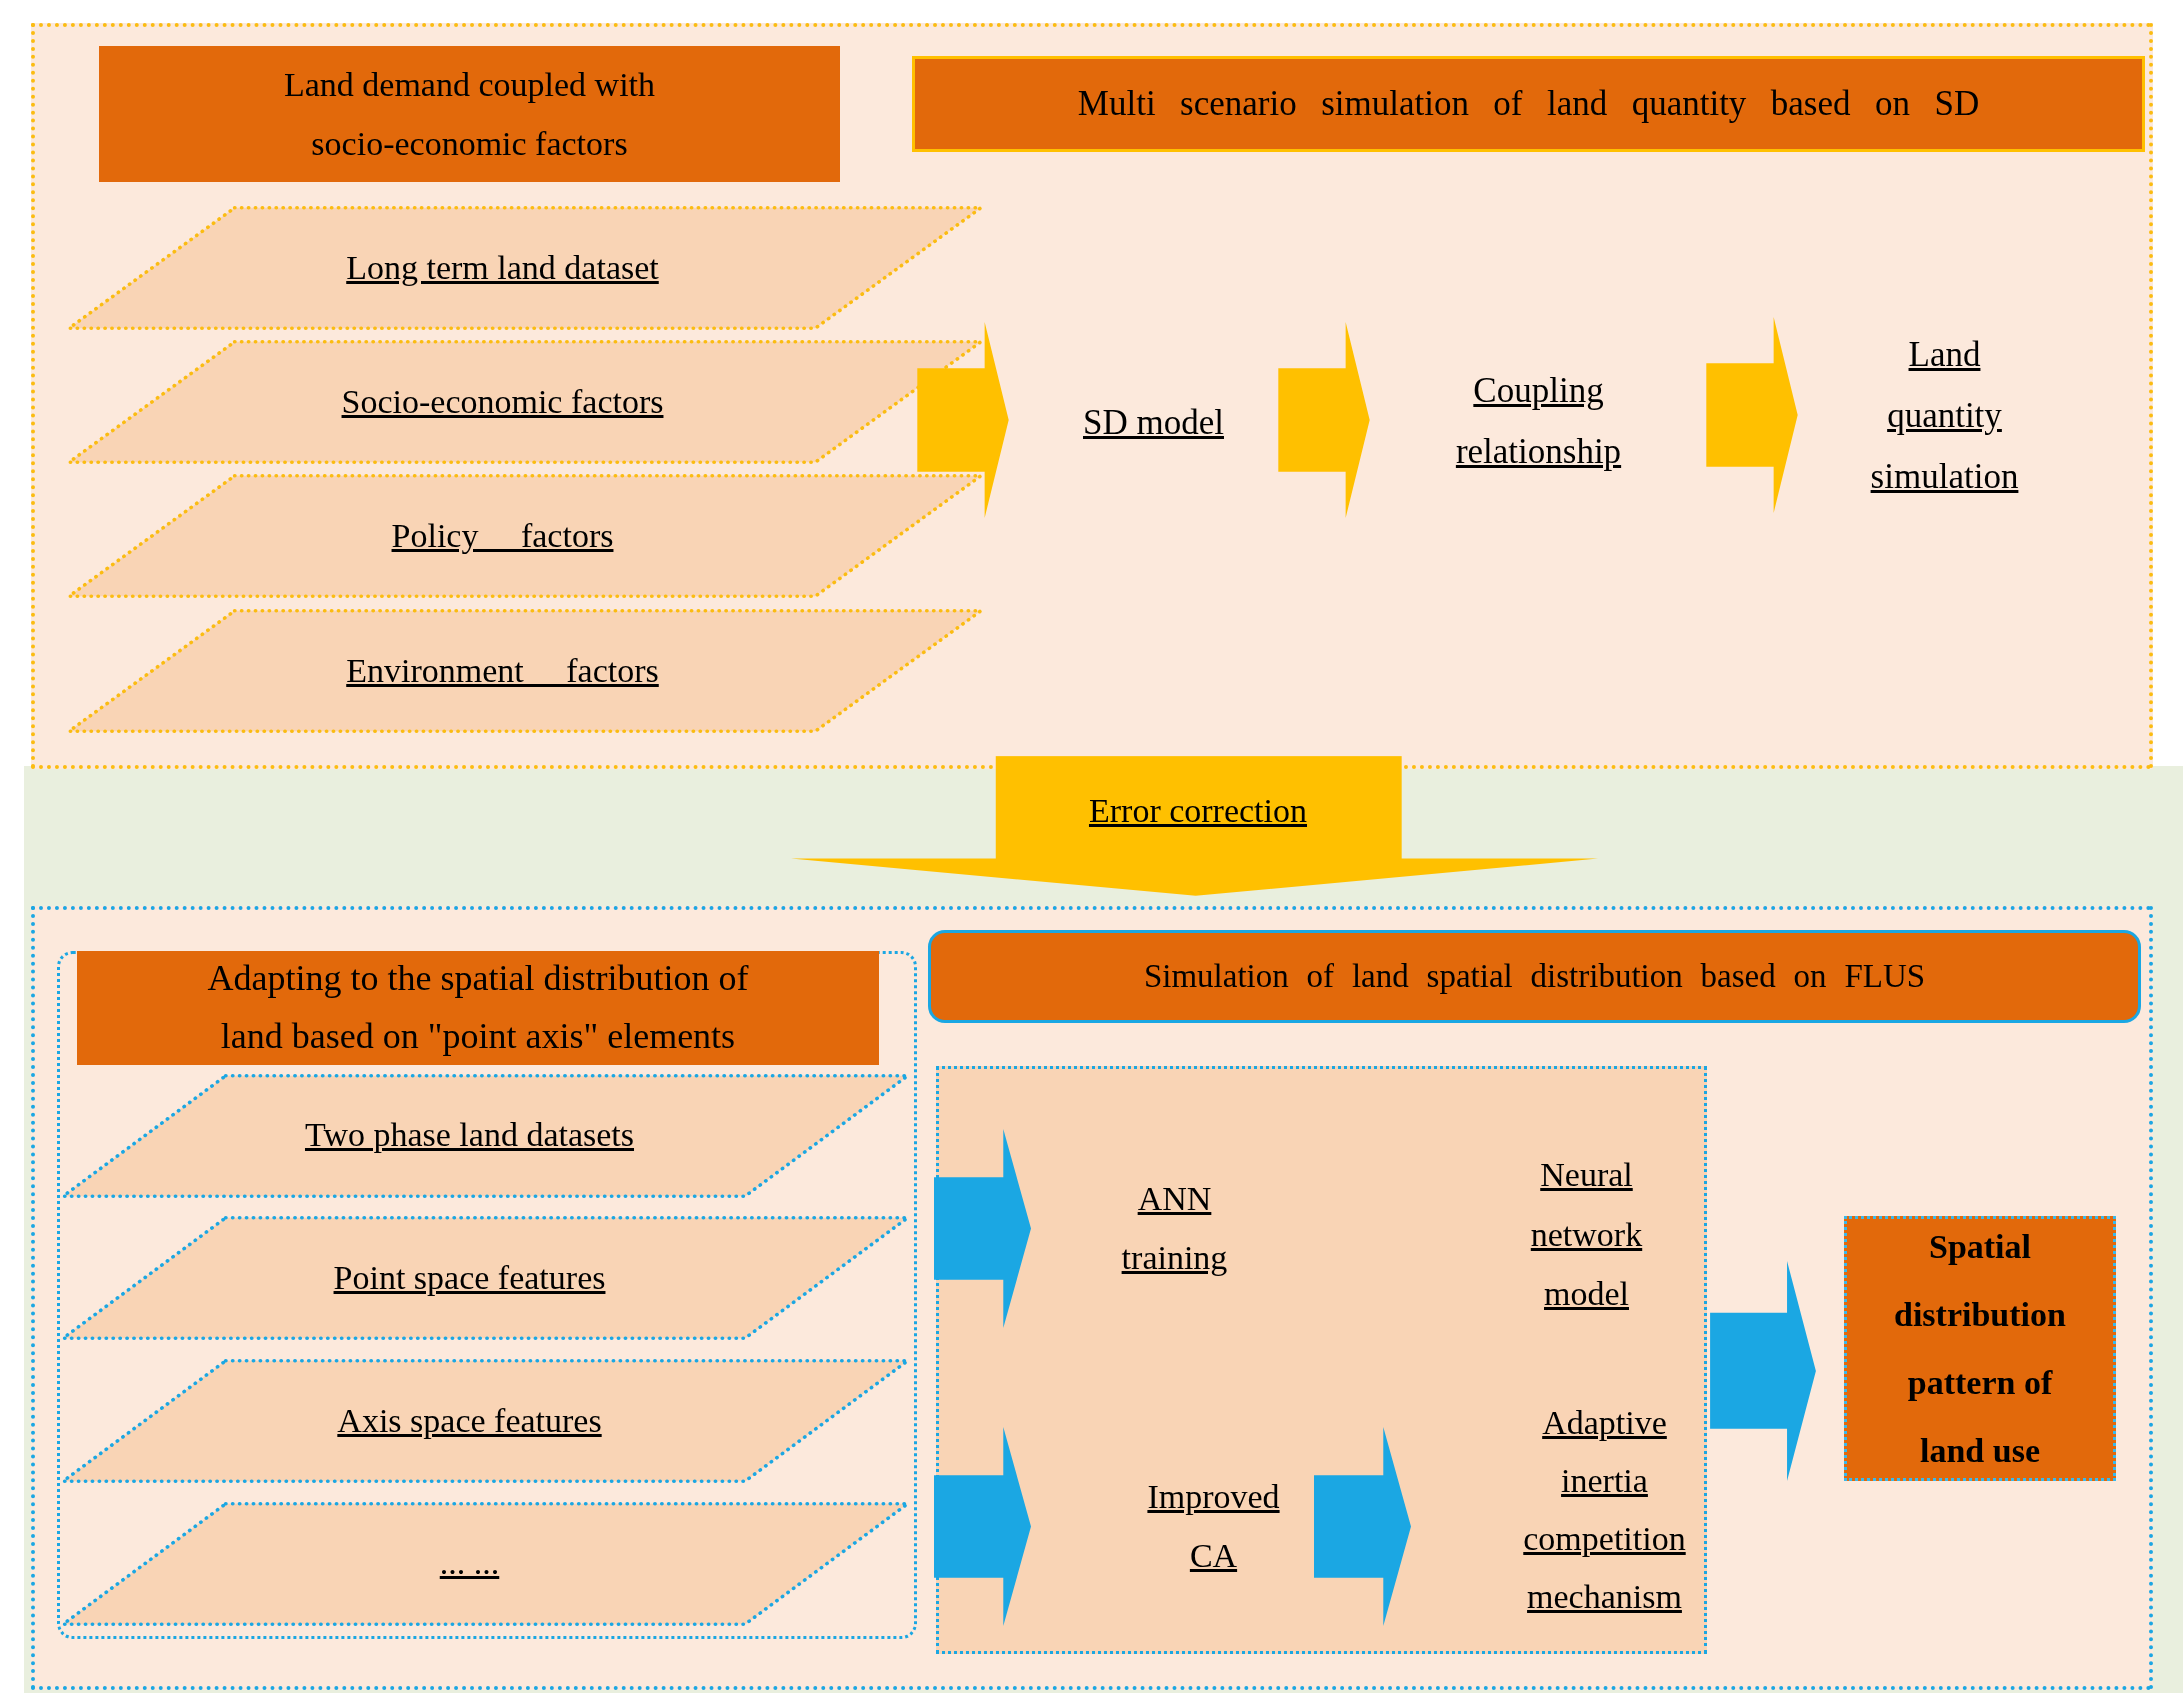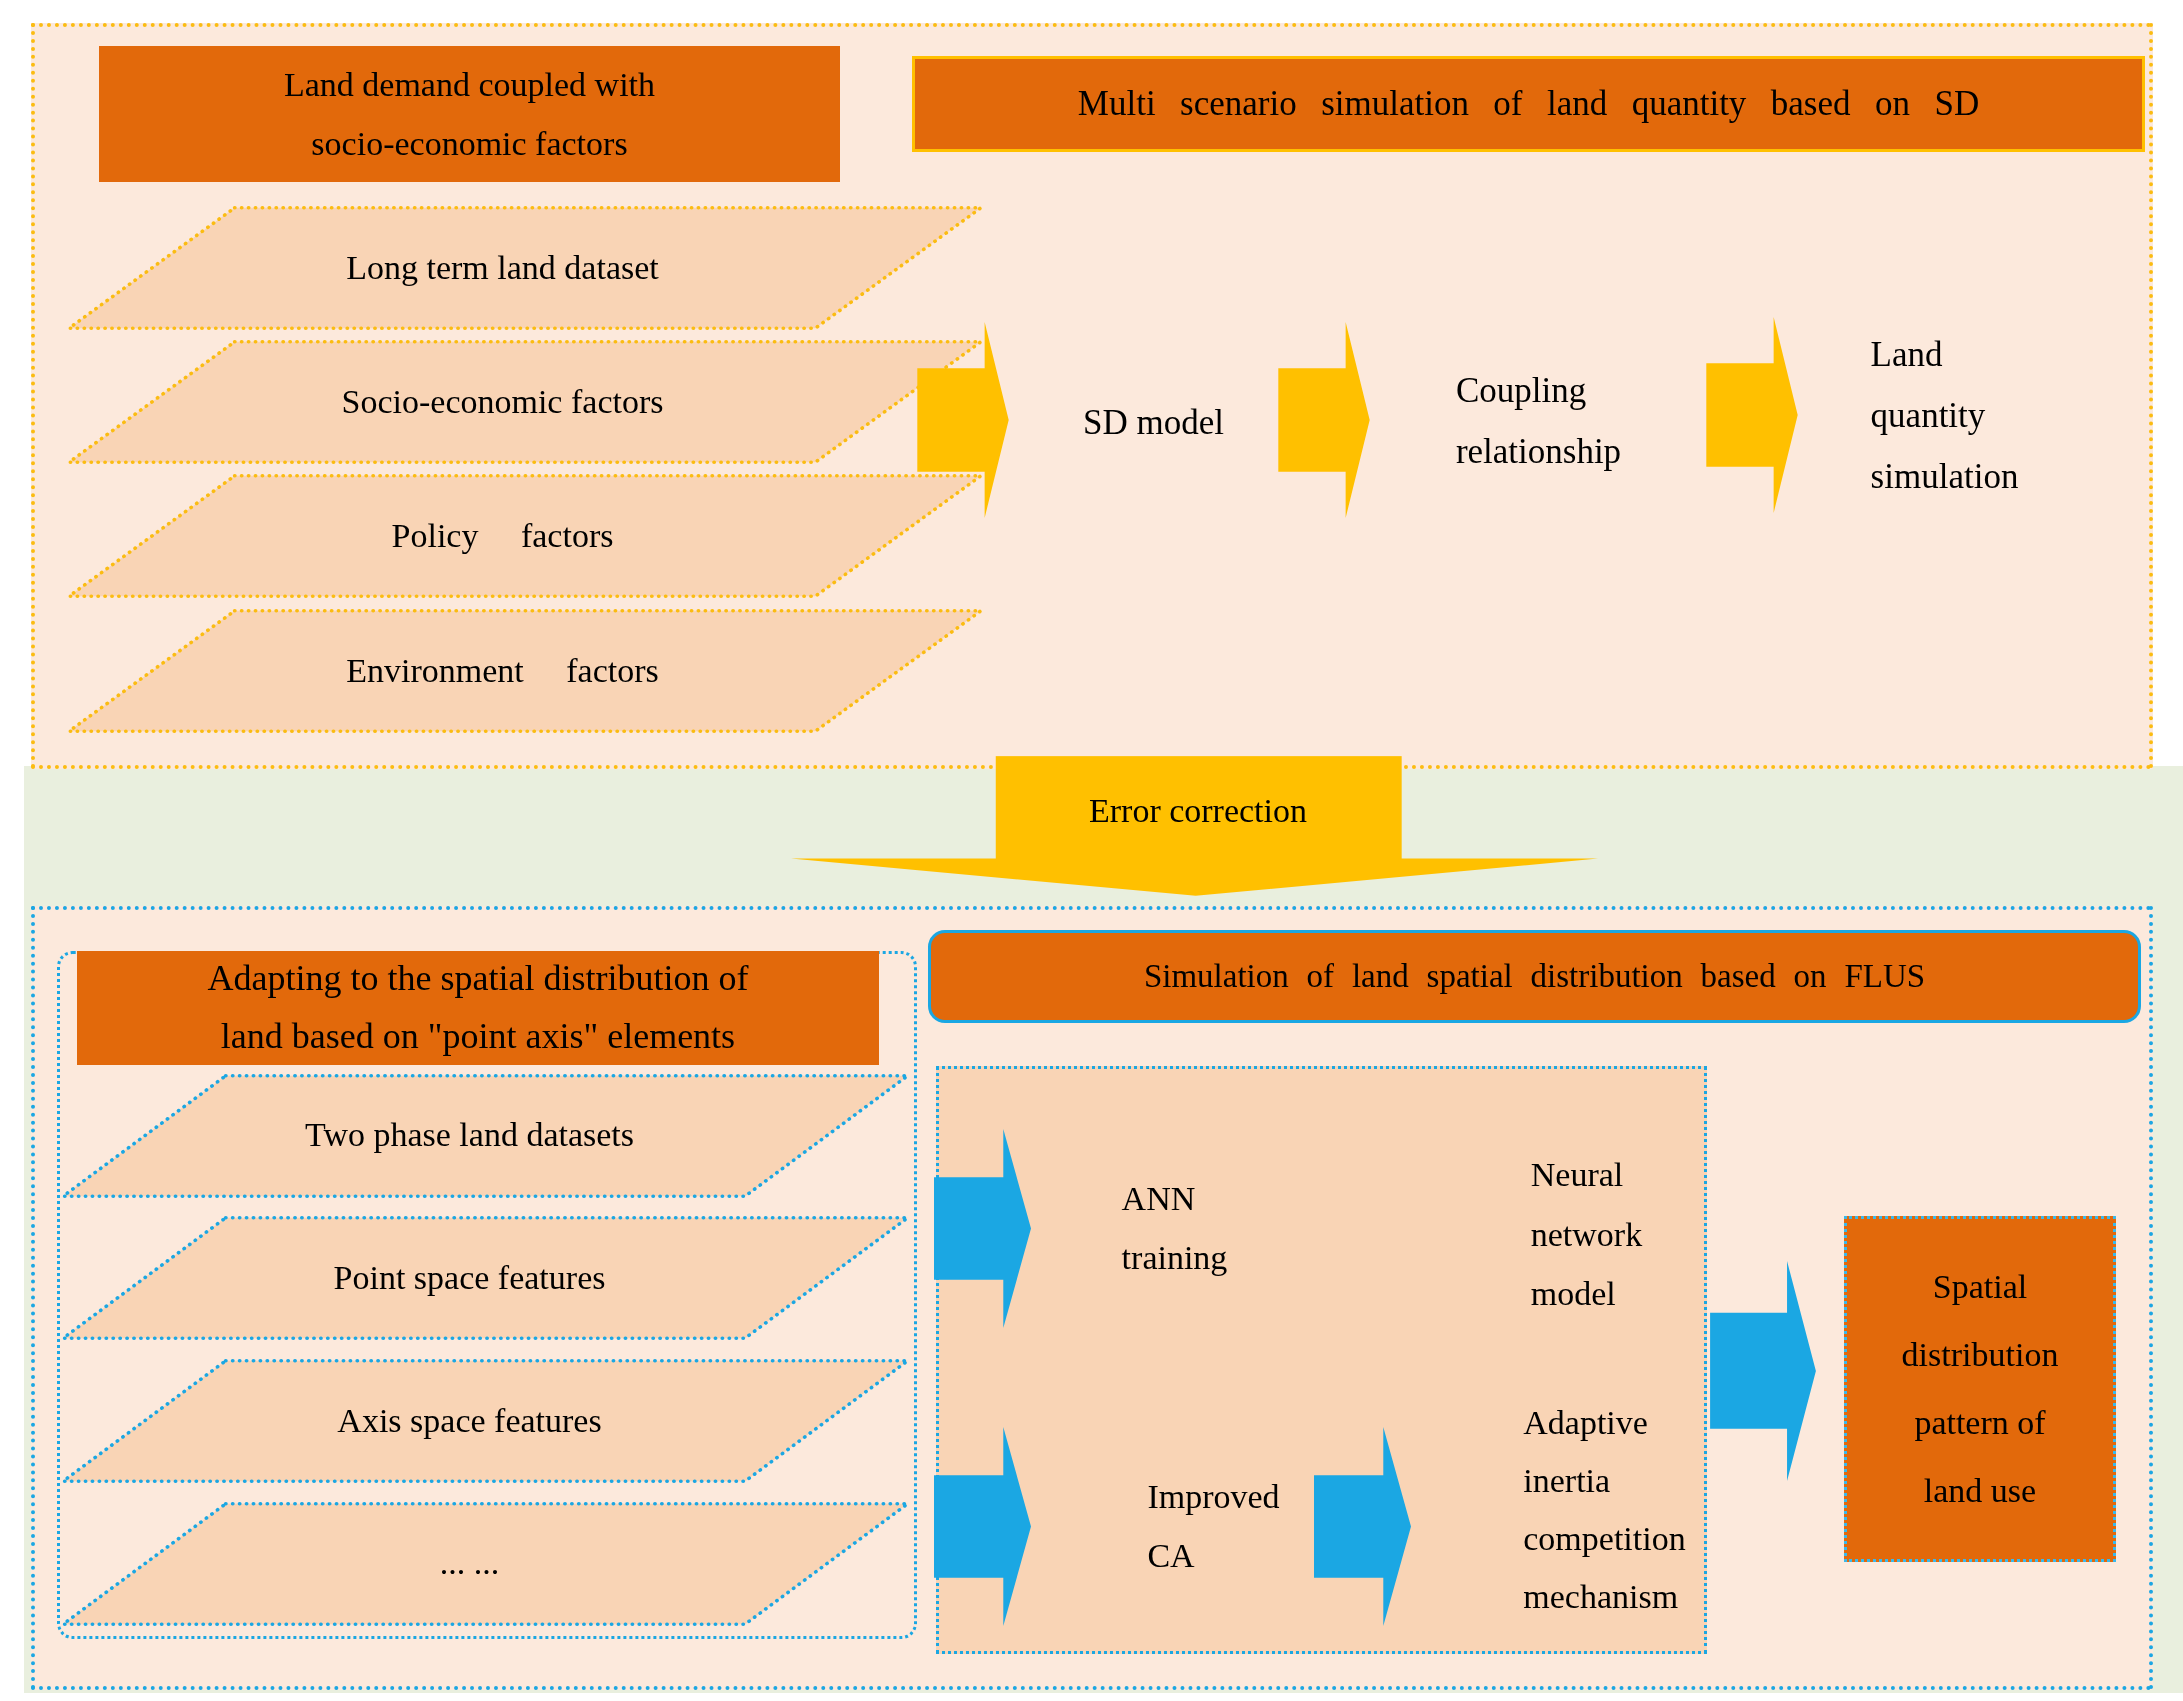--- a/index.html
+++ b/index.html
@@ -22,21 +22,21 @@
   .orange-box{
     background:#E2690B;
     display:flex;align-items:center;justify-content:center;
     text-align:center;white-space:pre-line;
   }
   .gold-border{border:3.6px solid #FFC000;}
   .blue-border{border:3.6px solid #1BA7E3;}
   .blue-dot-border{border:3px dotted #39b9ec;}
   .label{
     display:flex;align-items:center;justify-content:center;
-    text-align:left;white-space:pre-line;
+    text-align:center;white-space:pre-line;text-decoration:underline;
   }
   .fs52{font-size:36px;line-height:1.6;}
   .fs54{font-size:33px;line-height:1.6;}
   .fs56{font-size:34px;line-height:1.75;}
   .fs58{font-size:35px;line-height:1.75;}
   .ws-wide{word-spacing:15.7px;}
   .ws-med{word-spacing:9.6px;}
   .lh-tall{line-height:2.0;}
   svg{display:block;position:absolute;overflow:visible;}
 </style>
@@ -150,19 +150,19 @@
   </svg>
   <div class="abs label fs56" style="left:1487px;top:1394px;width:235px;height:232px;line-height:1.7;">Adaptive
 inertia
 competition
 mechanism</div>
 
   <svg style="left:1710px;top:1261px;" width="106" height="220" viewBox="0 0 176 366">
     <polygon points="0,86 128,86 128,0 176,183 128,366 128,279 0,279" fill="#1BA7E3"></polygon>
   </svg>
 
-  <div class="abs orange-box blue-dot-border fs56 lh-tall" style="left:1844px;top:1216px;width:272px;height:346px;">Spatial
+  <div class="abs orange-box blue-dot-border fs56 lh-tall" style="left:1844px;top:1216px;width:272px;height:265px;font-weight:bold;">Spatial
 distribution
 pattern of
 land use</div>
 
 </div>
 
 
 </body></html>

